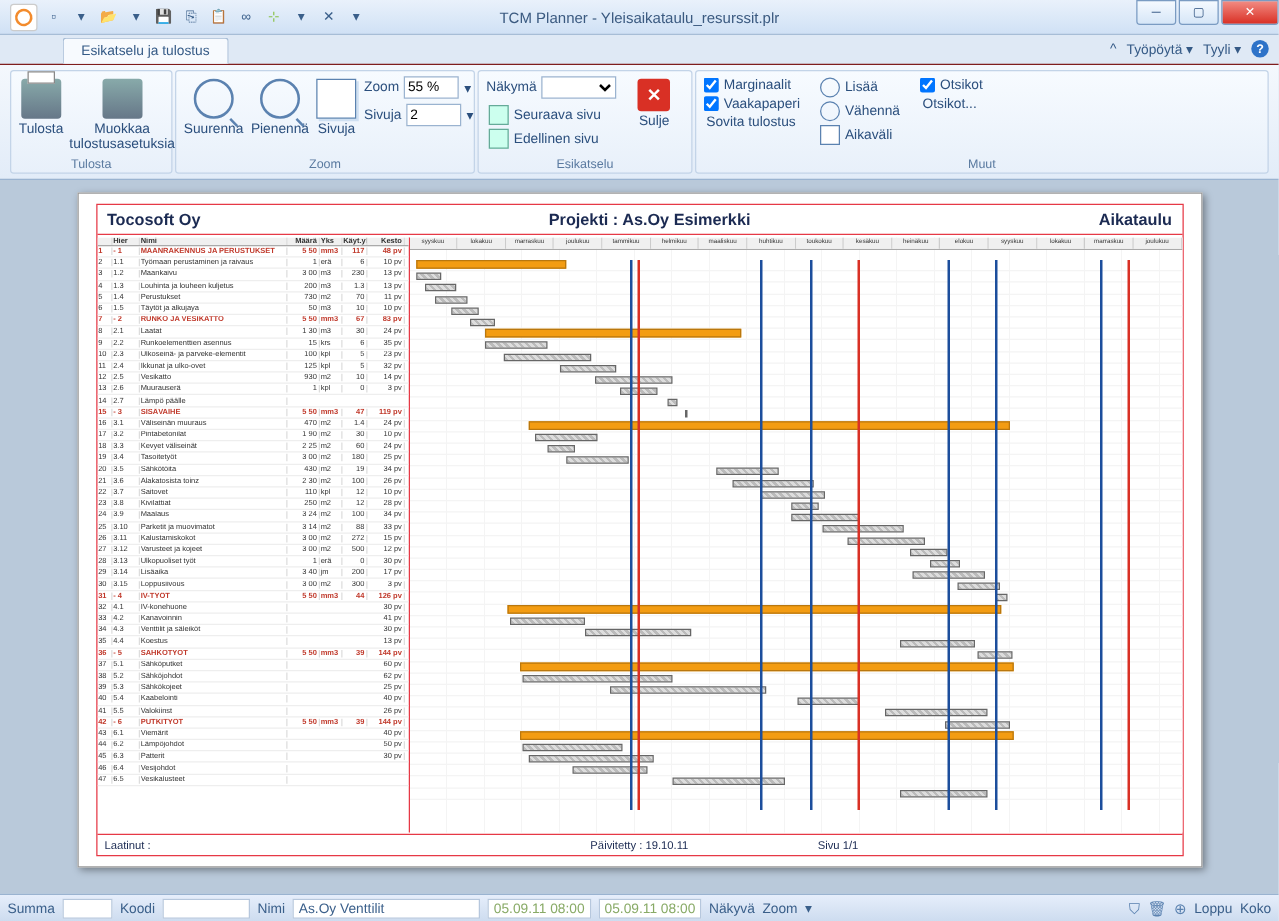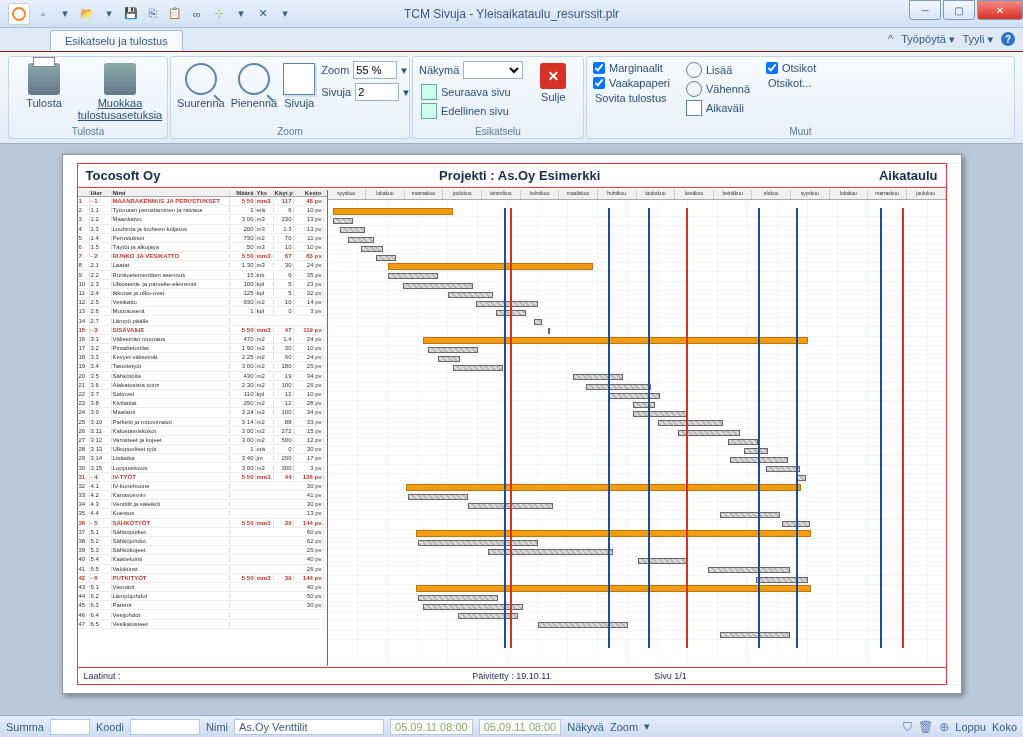--- a/index.html
+++ b/index.html
@@ -92,49 +92,49 @@
     <span class="qat-btn">▾</span>
     <span class="qat-btn" style="color:#2e73c8;">💾</span>
     <span class="qat-btn">⎘</span>
     <span class="qat-btn">📋</span>
     <span class="qat-btn">∞</span>
     <span class="qat-btn" style="color:#8bc34a;">⊹</span>
     <span class="qat-btn">▾</span>
     <span class="qat-btn">✕</span>
     <span class="qat-btn">▾</span>
   </div>
-  <div class="title-text">TCM Sivuja - Yleisaikataulu_resurssit.plr</div>
+  <div class="title-text">TCM Planner - Yleisaikataulu_resurssit.plr</div>
   <div class="win-controls">
     <div class="win-btn">─</div>
     <div class="win-btn">▢</div>
     <div class="win-btn close">✕</div>
   </div>
 </div>
 
 <div class="tabrow">
   <div class="tab">Esikatselu ja tulostus</div>
   <div class="tabrow-right">
     <span>^</span>
     <span><span>Työpöytä</span> ▾</span>
     <span><span>Tyyli</span> ▾</span>
     <span class="help-icon">?</span>
   </div>
 </div>
 
 <div class="ribbon">
 
-  <div class="ribbon-group" style="width:160px;">
+  <div class="ribbon-group" style="width:130px;">
     <div class="ribbon-items">
       <div class="rbtn-large">
         <div class="ico ico-printer"></div>
         <span>Tulosta</span>
       </div>
       <div class="rbtn-large" style="width:82px;">
         <div class="ico ico-edit-printer"></div>
-        <span style="white-space:pre-line;line-height:1.1;text-decoration:underline;">Muokkaa
+        <span style="white-space:pre-line;line-height:1.1;">Muokkaa
 tulostusasetuksia</span>
       </div>
     </div>
     <div class="ribbon-group-label">Tulosta</div>
   </div>
 
   <div class="ribbon-group" style="width:240px;">
     <div class="ribbon-items">
       <div class="rbtn-large" style="width:52px;">
         <div class="ico ico-mag-plus"></div>

